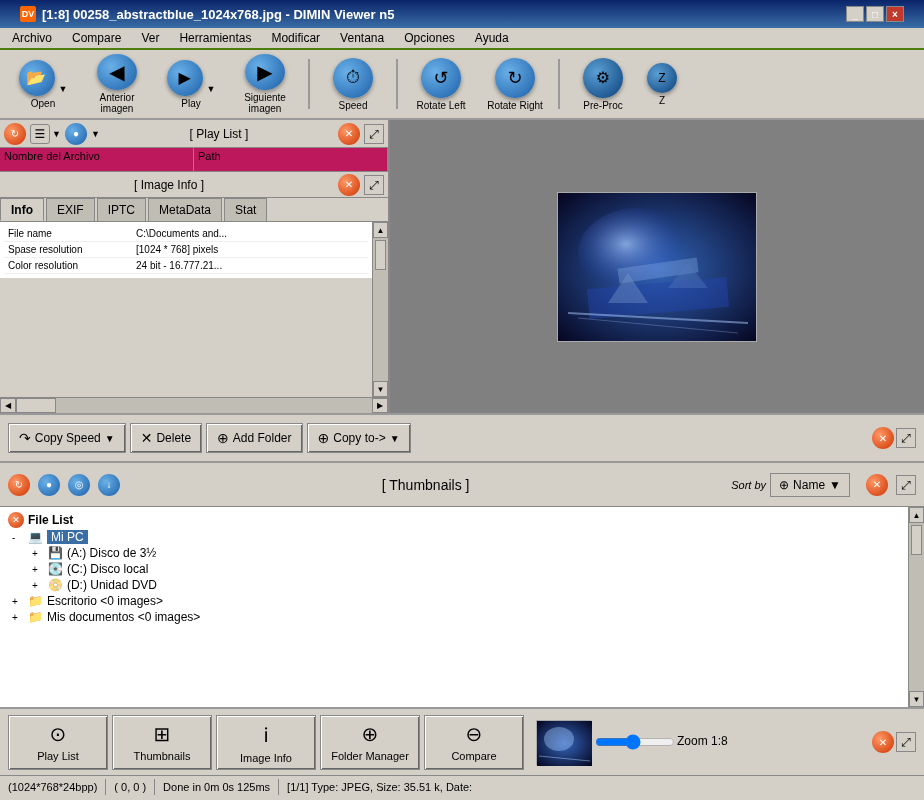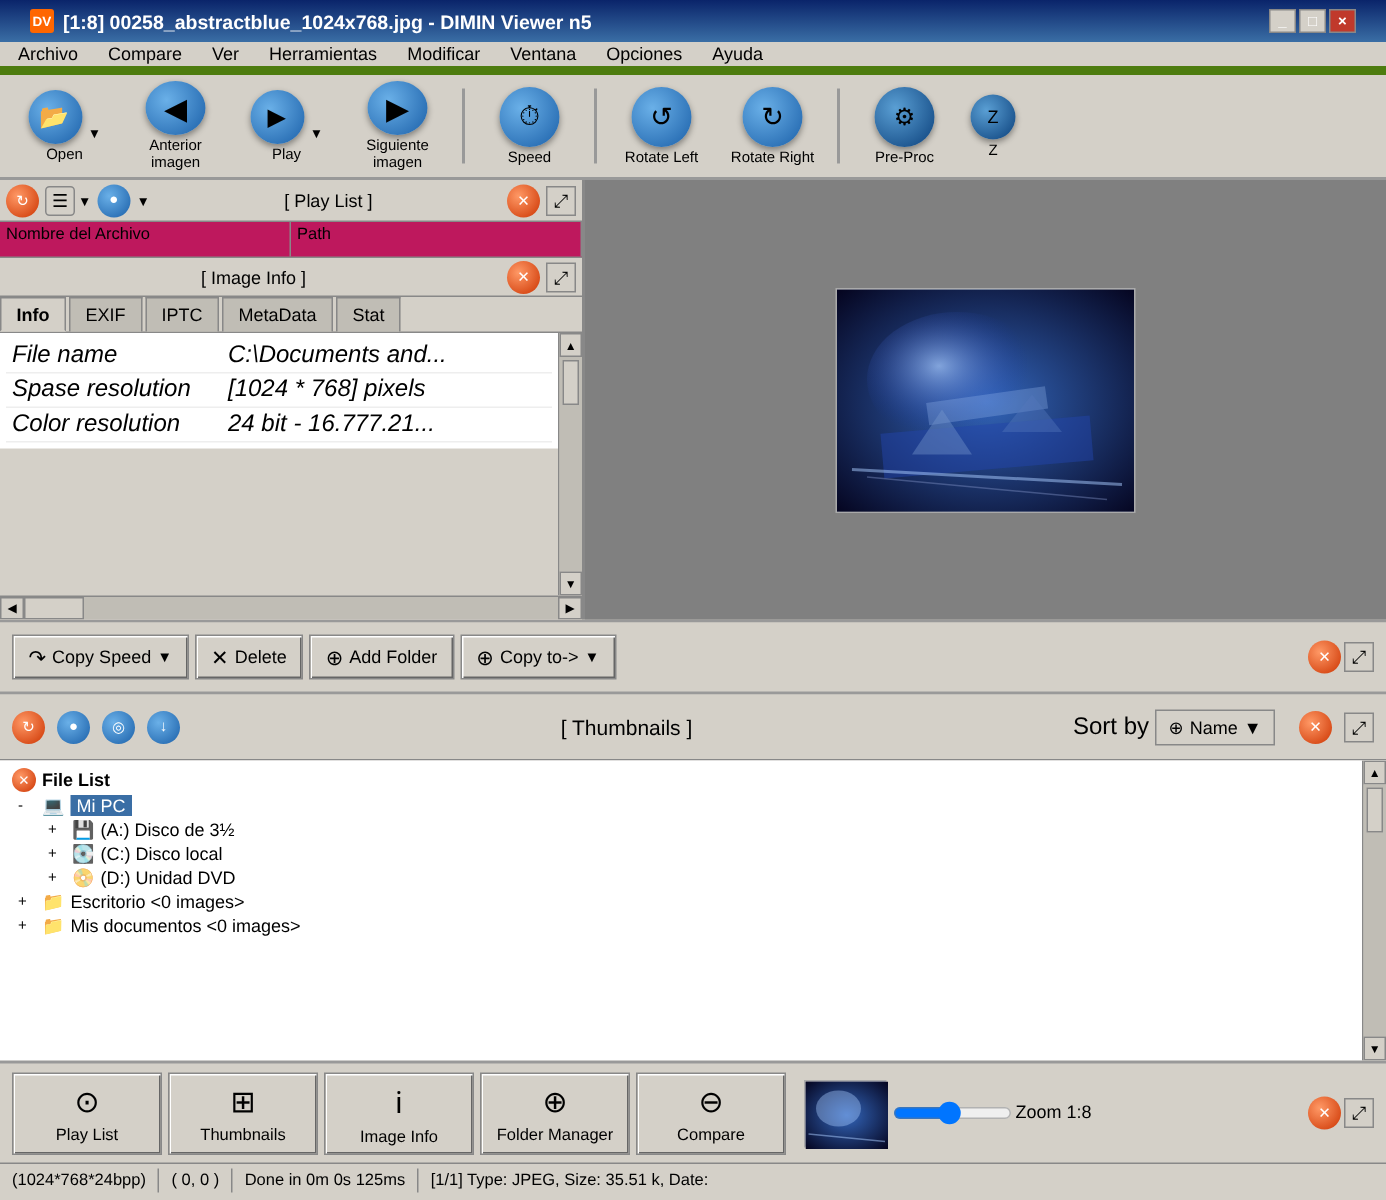--- a/index.html
+++ b/index.html
@@ -18,21 +18,21 @@
     .title-icon { width: 16px; height: 16px; background: #ff6600; border-radius: 2px; display: flex; align-items: center; justify-content: center; font-size: 9px; color: white; font-weight: bold; }
     .titlebar-btns { display: flex; gap: 2px; }
     .titlebar-btn { width: 18px; height: 16px; background: #d4d0c8; border: 1px solid #888; display: flex; align-items: center; justify-content: center; font-size: 10px; cursor: pointer; }
     .titlebar-btn.close { background: #c0392b; color: white; }
 
     
     #menubar {
       height: 22px;
       background: #d4d0c8;
       display: flex; align-items: center;
-      border-bottom: 6px solid #4d7c0f;
+      border-bottom: 2px solid #4d7c0f;
       padding: 0 4px;
       gap: 4px;
     }
     .menu-item { padding: 2px 8px; cursor: pointer; font-size: 12px; }
 
     
     #toolbar {
       height: 70px;
       background: #d4d0c8;
       display: flex; align-items: center;
@@ -112,21 +112,21 @@
     .tab {
       padding: 2px 10px; cursor: pointer;
       border: 1px solid #888; border-bottom: none;
       margin-right: 2px; background: #c0bdb5;
       font-size: 12px; display: flex; align-items: center;
     }
     .tab.active { background: #d4d0c8; border-bottom: 1px solid #d4d0c8; font-weight: bold; }
 
     
     .info-content { flex: 1; overflow: auto; padding: 4px; background: #fff; }
-    .info-row { padding: 2px 4px; display: flex; gap: 24px; font-size: 16px; border-bottom: 1px solid #eee; font-style: italic; }
+    .info-row { padding: 2px 4px; display: flex; gap: 8px; font-size: 10px; border-bottom: 1px solid #eee; }
     .info-key { width: 120px; color: #000; }
     .info-val { color: #000; }
 
     
     .scroll-area { display: flex; flex: 1; overflow: hidden; }
     .scroll-content { flex: 1; overflow: hidden; }
     .v-scrollbar { width: 16px; background: #d4d0c8; border-left: 1px solid #888; display: flex; flex-direction: column; }
     .scroll-btn { height: 16px; background: #d4d0c8; border: 1px solid #888; display: flex; align-items: center; justify-content: center; font-size: 8px; cursor: pointer; }
     .scroll-track { flex: 1; background: #c0bdb5; }
     .scroll-thumb { height: 30px; background: #d4d0c8; border: 1px solid #888; margin: 2px; }
@@ -174,21 +174,21 @@
     #thumbnails-bar {
       height: 44px;
       background: #d4d0c8;
       border-bottom: 1px solid #888;
       display: flex; align-items: center;
       padding: 0 8px;
       gap: 8px;
     }
     .thumb-panel-title { font-size: 14px; flex: 1; text-align: center; }
     .sort-area { display: flex; align-items: center; gap: 4px; margin-left: auto; }
-    .sort-label { font-size: 16px; }
+    .sort-label { font-size: 11px; font-style: italic; }
     .sort-btn {
       height: 24px; padding: 0 8px;
       background: #d4d0c8; border: 1px solid #888;
       display: flex; align-items: center; gap: 4px;
       cursor: pointer; font-size: 12px;
     }
 
     
     #file-tree-area {
       display: flex;

